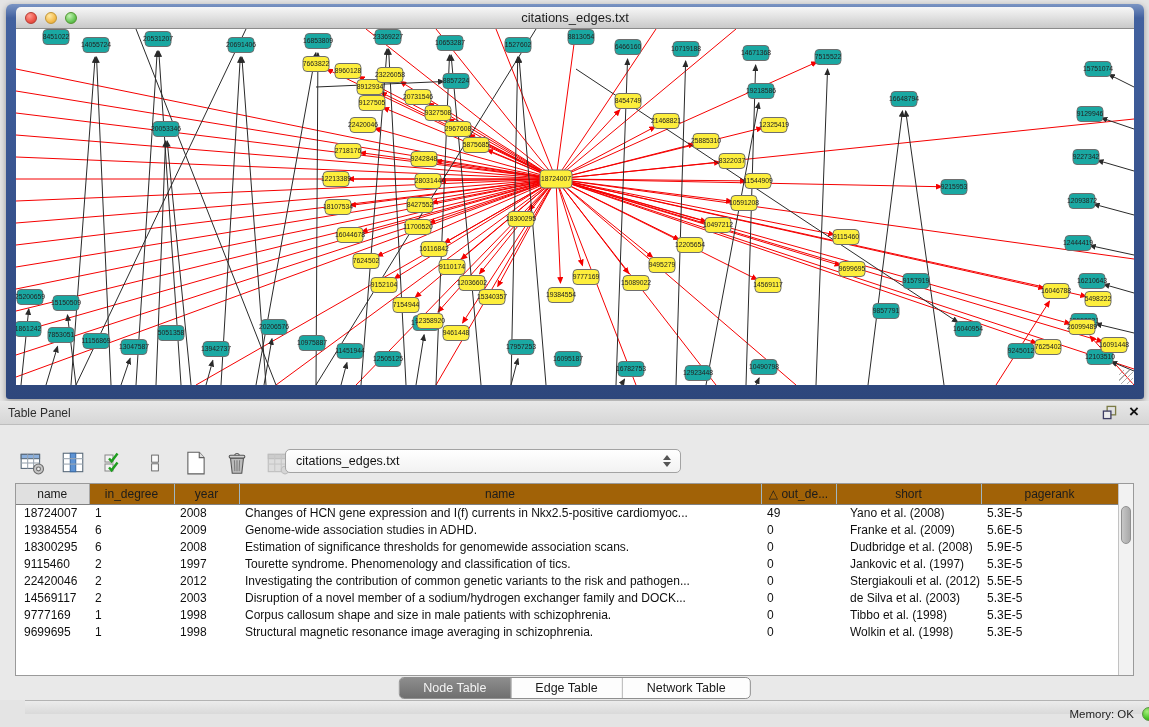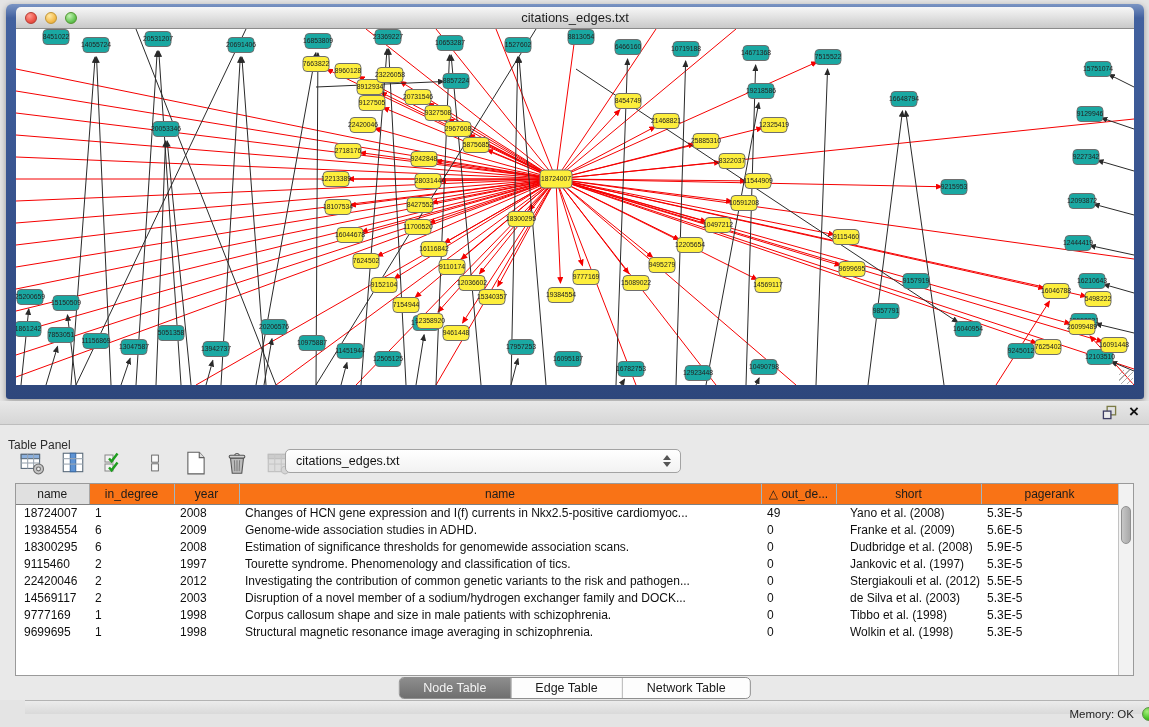--- a/index.html
+++ b/index.html
@@ -23,21 +23,21 @@
     background:#fff; overflow:hidden; }
   .net-canvas svg { display:block; width:100%; height:100%; }
   .grip { position:absolute; right:1px; bottom:1px; width:14px; height:14px;
     background:repeating-linear-gradient(135deg,transparent 0 3px,#9a9a9a 3px 4px); opacity:.8; }
 
   
   .table-panel { position:absolute; left:0; top:401px; width:1149px; height:299px;
     background:#e9e9e9; }
   .panel-header { position:absolute; left:0; right:0; top:0; height:24px;
     background:linear-gradient(180deg,#e8e8e8,#d6d6d6); border-bottom:1px solid #bdbdbd; }
-  .panel-title { position:absolute; left:8px; top:5px; font-size:12px; color:#2d2d2d;margin-top:32px; }
+  .panel-title { position:absolute; left:8px; top:5px; font-size:12px; color:#2d2d2d; }
   .ph-icons { position:absolute; right:10px; top:3px; display:flex; gap:12px; align-items:center; }
   .float-btn svg { display:block; }
   .close-btn { font-size:17px; font-weight:bold; color:#111; line-height:16px; cursor:default; }
 
   .toolbar { position:absolute; left:18px; top:46px; height:32px; display:flex;
     align-items:center; gap:13px; }
   .tb-btn { width:28px; height:28px; display:flex; align-items:center; justify-content:center; }
   .tb-btn svg { display:block; }
   .fx { font-family:"Liberation Serif", serif; font-style:italic; font-weight:bold;
     font-size:15px; color:#222; }
@@ -47,21 +47,21 @@
   .spinner { position:absolute; right:9px; top:4px; width:8px; height:14px; }
   .spinner .up { position:absolute; top:1px; left:0; width:0; height:0;
     border-left:4px solid transparent; border-right:4px solid transparent; border-bottom:5px solid #555; }
   .spinner .dn { position:absolute; bottom:1px; left:0; width:0; height:0;
     border-left:4px solid transparent; border-right:4px solid transparent; border-top:5px solid #555; }
 
   .table-wrap { position:absolute; left:15px; top:82px; width:1119px; height:193px;
     background:#fff; border:1px solid #9a9a9a; }
   table.data { border-collapse:collapse; table-layout:fixed; width:1102px; font-size:12px; }
   table.data th { height:20px; font-weight:normal; color:#1c1c1c; text-align:center;
-    background:#f97316; border-right:1px solid #9fb6c4; border-bottom:1px solid #808080; }
+    background:#a16207; border-right:1px solid #9fb6c4; border-bottom:1px solid #808080; }
   table.data th.first { background:#e0e0e0; border-right:1px solid #a8a8a8; }
   table.data td { height:17px; color:#101010; white-space:nowrap; overflow:hidden;
     padding-left:6px; }
   table.data td.c0 { padding-left:8px; }
   table.data td.c5 { padding-left:14px; }
   .col0{width:73px}.col1{width:85px}.col2{width:65px}.col3{width:522px}
   .col4{width:75px}.col5{width:145px}.col6{width:137px}
   .vscroll { position:absolute; right:0; top:0; bottom:0; width:15px;
     background:#f2f2f2; border-left:1px solid #c2c2c2; }
   .vthumb { position:absolute; left:2px; right:2px; top:22px; height:38px; border-radius:6px;

